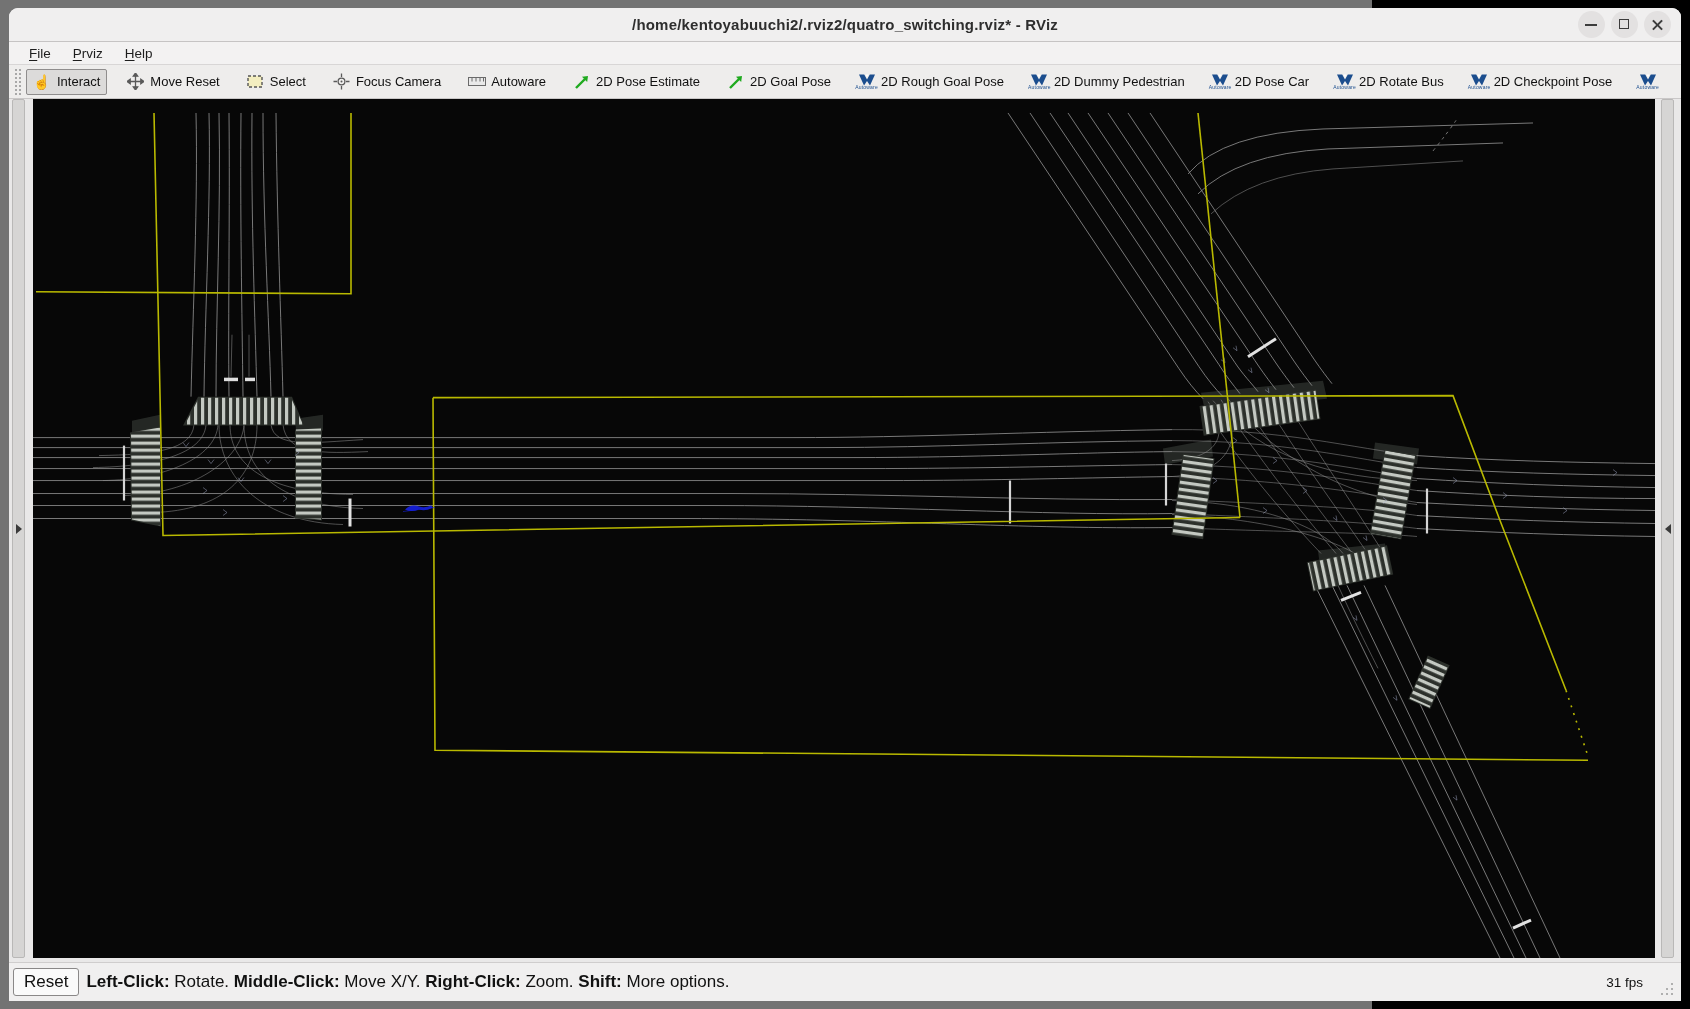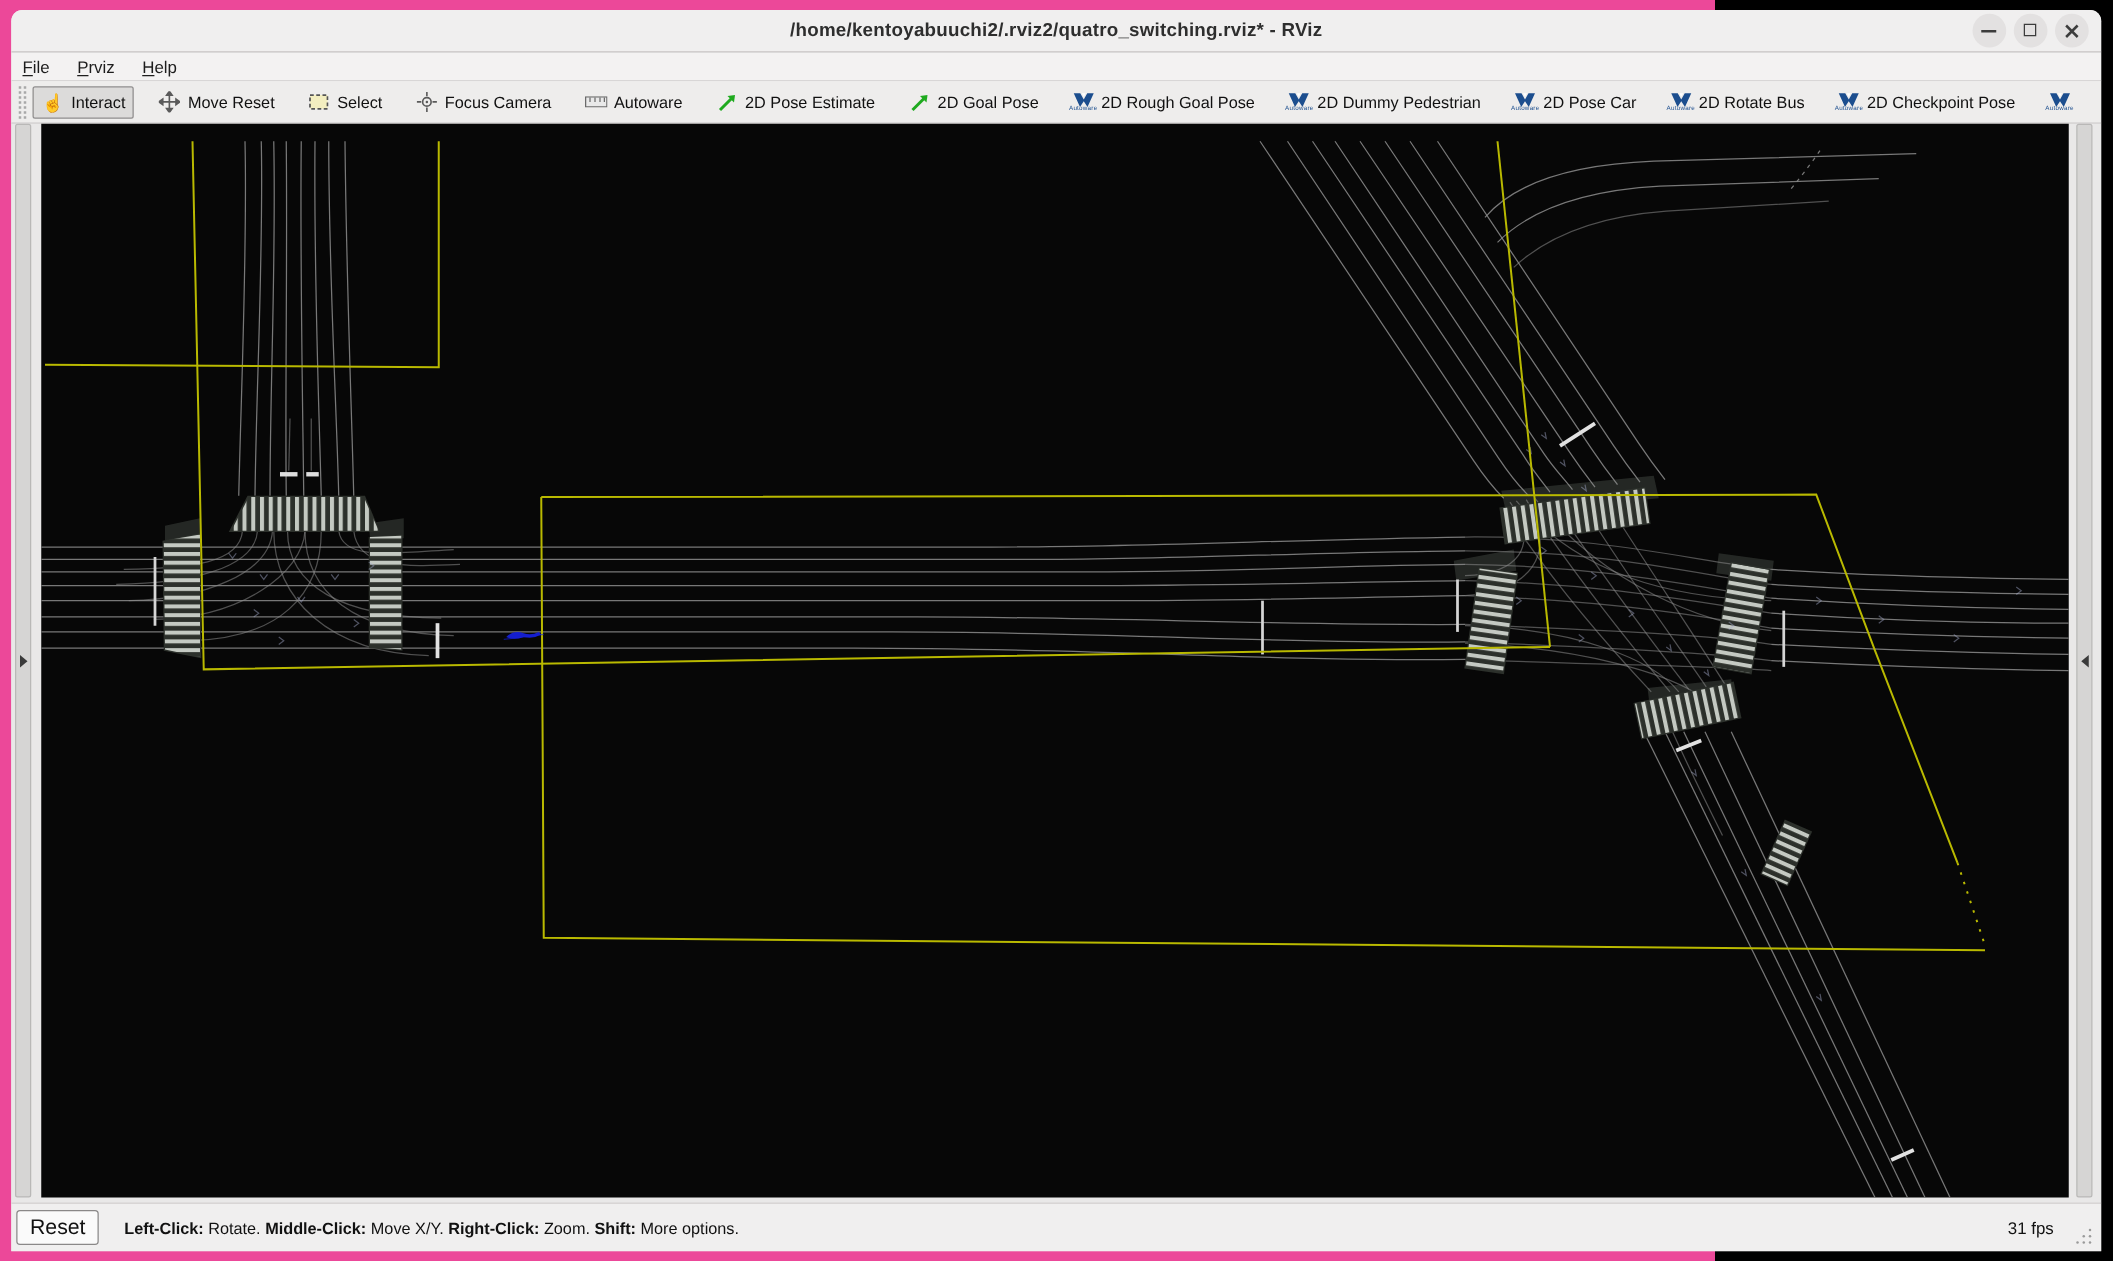--- a/index.html
+++ b/index.html
@@ -3,38 +3,38 @@
 <meta charset="utf-8">
 <style>
   :root{
     --chrome-bg:#f0efef; --toolbar-bg:#eeedec; --canvas-bg:#070707;
     --map-line:#8c8c8c; --boundary-yellow:#b9b900; --marker-blue:#1520d8;
     --autoware-blue:#1c4e8e; --tool-green:#1faa1f; --accent-blue:#3f72b8;
   }
   *{box-sizing:border-box;margin:0;padding:0}
   html,body{width:1690px;height:1009px;overflow:hidden;background:#000;
     font-family:"Liberation Sans","DejaVu Sans",sans-serif;}
-  .app{position:relative;width:1372px;height:1009px;background:#ec4899;}
+  .app{position:relative;width:1372px;height:1009px;background:#737373;}
   .frame{position:absolute;left:9px;top:8px;width:1672px;height:993px;
     background:var(--chrome-bg);border-radius:9px 9px 0 0;overflow:hidden;
     display:flex;flex-direction:column;}
   
   .titlebar{position:relative;height:34px;flex:0 0 auto;background:var(--chrome-bg);
     border-bottom:1px solid #c6c4c4;display:flex;align-items:center;justify-content:center;}
   .title{font-size:15px;font-weight:bold;color:#2e2e2e;letter-spacing:.2px;}
   .winbtns{position:absolute;right:10px;top:3px;display:flex;gap:6px;}
   .wbtn{width:27px;height:27px;border-radius:50%;background:#e3e1e1;border:none;
     position:relative;cursor:default;}
   .wbtn .bar{position:absolute;left:7px;top:13px;width:12px;height:2px;background:#3c3c3c;}
   .wbtn .box{position:absolute;left:8px;top:8px;width:10px;height:10px;border:1.6px solid #3c3c3c;}
   .wbtn .x1,.wbtn .x2{position:absolute;left:7px;top:12.5px;width:13px;height:2px;background:#3c3c3c;}
   .wbtn .x1{transform:rotate(45deg)} .wbtn .x2{transform:rotate(-45deg)}
   
   .menubar{height:23px;flex:0 0 auto;background:#f3f2f2;border-bottom:1px solid #d8d6d6;
-    display:flex;align-items:center;gap:4px;}
+    display:flex;align-items:center;padding-left:11px;gap:4px;}
   .menuitem{font-size:13.5px;color:#1d1d1d;padding:1px 9px;background:none;border:none;cursor:default;}
   .menuitem u{text-decoration:underline;text-underline-offset:2px;}
   
   .toolbar{height:34px;flex:0 0 auto;background:var(--toolbar-bg);
     border-bottom:1px solid #c9c7c7;display:flex;align-items:center;padding:0 8px 0 6px;}
   .tb-grip{width:6px;height:26px;border-left:2px dotted #a8a8a8;border-right:2px dotted #a8a8a8;margin-right:5px;}
   .tool{display:flex;align-items:center;gap:5px;background:none;border:1px solid transparent;
     padding:3px 6px;font-size:13px;color:#111;cursor:default;white-space:nowrap;}
   .tool.active{background:#dcdbda;border:1px solid #8f8d8d;border-radius:2px;}
   .tool + .tool{margin-left:12px;}
@@ -51,21 +51,21 @@
     border:1px solid #b9b8b7;border-radius:2px;cursor:default;}
   .dock-handle.left{left:3px;} .dock-handle.right{right:7px;}
   .tri{position:absolute;top:50%;left:3px;width:0;height:0;margin-top:-5px;}
   .tri.right{border-top:5px solid transparent;border-bottom:5px solid transparent;border-left:6px solid #3a3a3a;}
   .tri.left{border-top:5px solid transparent;border-bottom:5px solid transparent;border-right:6px solid #3a3a3a;left:3px;}
   
   .statusbar{height:39px;flex:0 0 auto;background:var(--chrome-bg);border-top:1px solid #cfcdcd;
     display:flex;align-items:center;position:relative;padding-left:4px;}
   .resetbtn{font-size:17px;color:#111;background:#fafafa;border:1px solid #8a8888;
     border-radius:3px;padding:3px 10px;cursor:default;}
-  .hints{font-size:13px;color:#111;margin-left:20px;white-space:pre-wrap;}
+  .hints{font-size:17px;color:#111;margin-left:7px;white-space:pre-wrap;}
   .hints b{font-weight:bold;}
   .fps{position:absolute;right:38px;font-size:13.5px;color:#111;text-align:right;}
   .grip{position:absolute;right:8px;bottom:6px;width:14px;height:14px;}
   .grip i{position:absolute;width:2px;height:2px;background:#9a9a9a;border-radius:50%;}
   .grip i:nth-child(1){right:0;bottom:0}.grip i:nth-child(2){right:5px;bottom:0}
   .grip i:nth-child(3){right:10px;bottom:0}.grip i:nth-child(4){right:0;bottom:5px}
   .grip i:nth-child(5){right:5px;bottom:5px}.grip i:nth-child(6){right:0;bottom:10px}
   
   .rd{fill:none;stroke:var(--map-line);stroke-width:1;opacity:.85}
   .rdf{fill:none;stroke:var(--map-line);stroke-width:1;opacity:.55}

